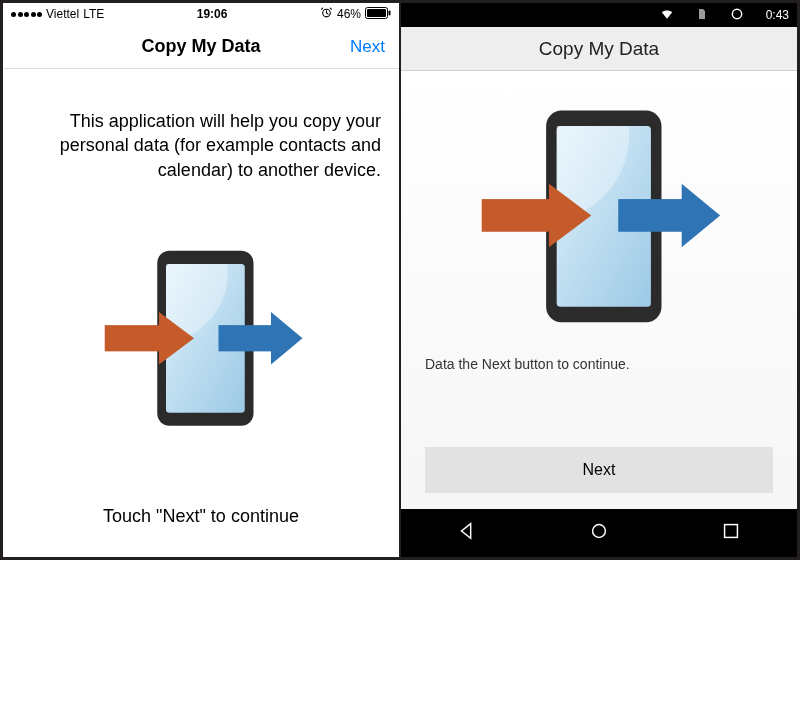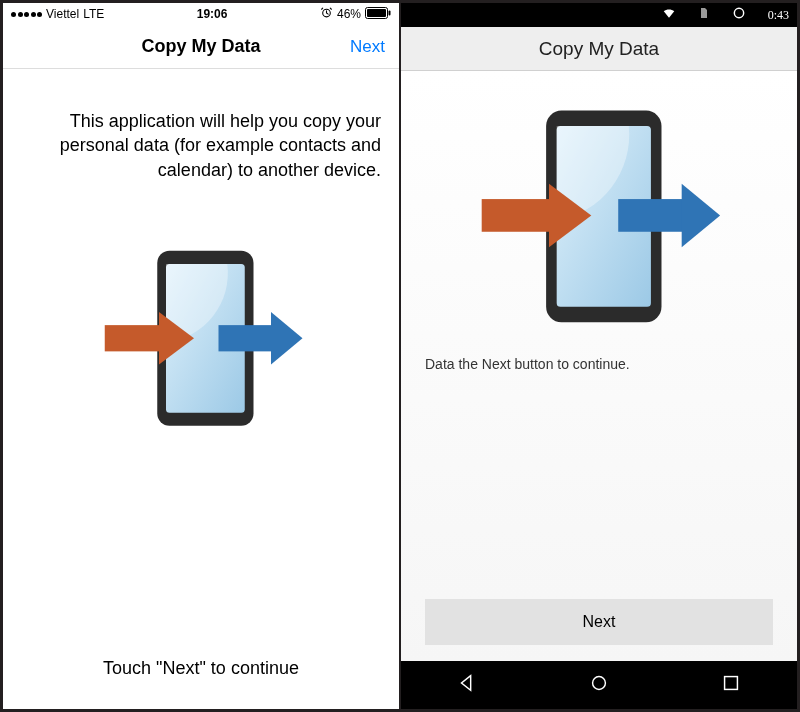--- a/index.html
+++ b/index.html
@@ -4,21 +4,21 @@
 <style>
   * { box-sizing: border-box; margin: 0; padding: 0; }
   body {
     width: 800px;
     height: 712px;
     background: #fff;
     font-family: -apple-system, "Helvetica Neue", Arial, sans-serif;
   }
   .frame {
     width: 800px;
-    height: 712px;
+    height: 560px;
     border: 3px solid #231f20;
     display: flex;
     background: #14532d;
   }
   .phone {
     flex: 1;
     display: flex;
     flex-direction: column;
     background: #fff;
     position: relative;
@@ -69,21 +69,20 @@
   .and-status {
     height: 24px;
     background:#000;
     display:flex;
     align-items:center;
     justify-content:flex-end;
     gap:22px;
     padding: 0 8px;
     color:#fff;
     font-size:12px;
-    font-family:Liberation Serif, serif;
   }
   .and-appbar {
     height: 44px;
     background:#eeeeee;
     display:flex; align-items:center; justify-content:center;
     font-size: 19px; color:#222;
     border-bottom: 1px solid #d0d0d0;
   }
   .and-body {
     flex:1;

